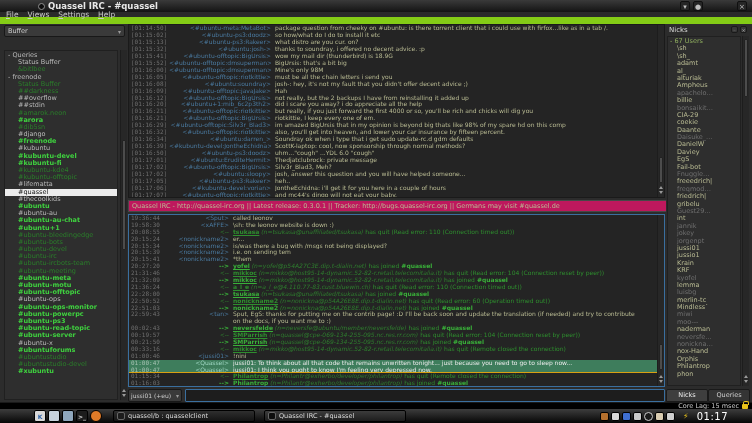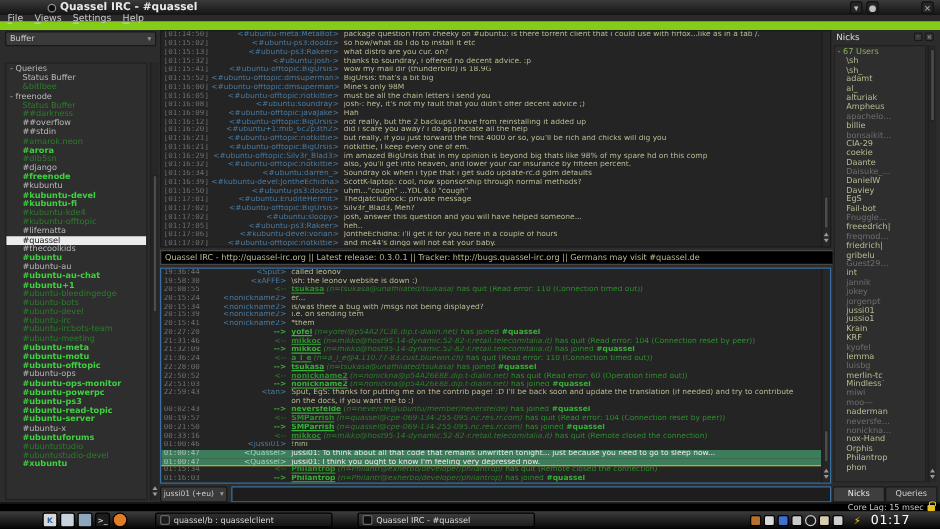--- a/index.html
+++ b/index.html
@@ -62,21 +62,21 @@
   .host{color:#2e7e2e;font-style:italic}
   .act{color:#2e8e2e}
   .target{color:#39b039;font-weight:bold}
   .crow.hl{background:#3e7d5c}
   .crow.hl .text{color:#eaeaea}
   .crow.hl .sender{color:#9fd6c2}
   .crow.hl .ts{color:#a5c2b2}
   .crow.marker{border-bottom:1px solid #d9a012}
 
   
-  .topicbar{position:absolute;left:128px;top:200px;width:554px;height:12px;background:#000000;border:1px solid #474747;color:#b9bb93;font-size:6.5px;line-height:10px;padding:0 3px;white-space:nowrap;overflow:hidden}
+  .topicbar{position:absolute;left:128px;top:200px;width:554px;height:12px;background:#be185d;border:1px solid #474747;color:#b9bb93;font-size:6.5px;line-height:10px;padding:0 3px;white-space:nowrap;overflow:hidden}
   .topicicon{position:absolute;right:1px;top:1px;width:9px;height:8px;background:#dcdcdc;border:1px solid #8a8a8a}
 
   
   .inputrow{position:absolute;left:128px;top:389px;width:537px;height:13px;display:flex;align-items:center}
   .nickcombo{width:54px;height:13px;background:#3a3a3a;border:1px solid #181818;border-radius:2px;color:#cccccc;font-size:6px;display:flex;align-items:center;justify-content:space-between;padding:0 2px}
   .msginput{flex:1;height:13px;margin-left:3px;background:#1d1d1d;border:1px solid #3a6f9f;border-radius:1px;color:#d0d0b0;font-size:7px;padding:0 2px;outline:none}
 
   
   .nickpanel{position:absolute;left:666px;top:24px;width:84px;height:363px;background:#2c2c2c}
   .nicklist{position:absolute;left:1px;right:9px;top:12px;bottom:1px;background:#2e2e2e;border:1px solid #202020;overflow:hidden;padding-top:1px}
@@ -90,21 +90,21 @@
   
   .statusbar{position:absolute;left:0;top:402px;width:752px;height:7px;background:#000000;border-top:1px solid #1a1a1a;display:flex;justify-content:flex-end;align-items:center;padding-right:4px}
   .coretext{color:#c8c8c8;font-size:6.5px;line-height:6px}
   .lock{width:6px;height:5px;background:#e8c21a;border-radius:1px;position:relative;margin-left:3px;flex:0 0 auto}
   .lock:before{content:"";position:absolute;top:-3px;left:1px;width:4px;height:3px;border:1px solid #e8c21a;border-bottom:none;border-radius:2px 2px 0 0}
 
   
   .taskbar{position:absolute;left:0;top:409px;width:752px;height:14px;background:linear-gradient(#3d3d3d,#060606);display:flex;align-items:center}
   .tb-spacer{width:34px;flex:0 0 auto}
   .launcher{width:12px;height:12px;margin-right:2px;border-radius:2px;flex:0 0 auto;display:flex;align-items:center;justify-content:center;color:#fff;font-size:6px;font-weight:bold;border:1px solid #000}
-  .task{height:12px;width:142px;margin-left:20px;background:linear-gradient(#2f2f2f,#141414);border:1px solid #000;border-radius:2px;display:flex;align-items:center;gap:3px;padding:0 3px;overflow:hidden;flex:0 0 auto}
+  .task{height:12px;width:142px;margin-left:9px;background:linear-gradient(#2f2f2f,#141414);border:1px solid #000;border-radius:2px;display:flex;align-items:center;gap:3px;padding:0 3px;overflow:hidden;flex:0 0 auto}
   .task.active{background:linear-gradient(#3c3c3c,#1d1d1d)}
   .task-label{color:#dcdcdc;font-size:6.5px;white-space:nowrap;overflow:hidden}
   .task-ico{width:8px;height:8px;border-radius:2px;flex:0 0 auto}
   .tray{margin-left:auto;display:flex;align-items:center;gap:2px}
   .trayicon{width:9px;height:9px;border-radius:2px;border:1px solid #000;flex:0 0 auto}
   .bolt{color:#e8c21a;font-size:8px;margin:0 2px 0 6px}
   .clock{color:#ffffff;font-size:10px;font-weight:normal;margin:0 24px 0 4px;letter-spacing:.5px}
 </style>
 </head>
 <body>

